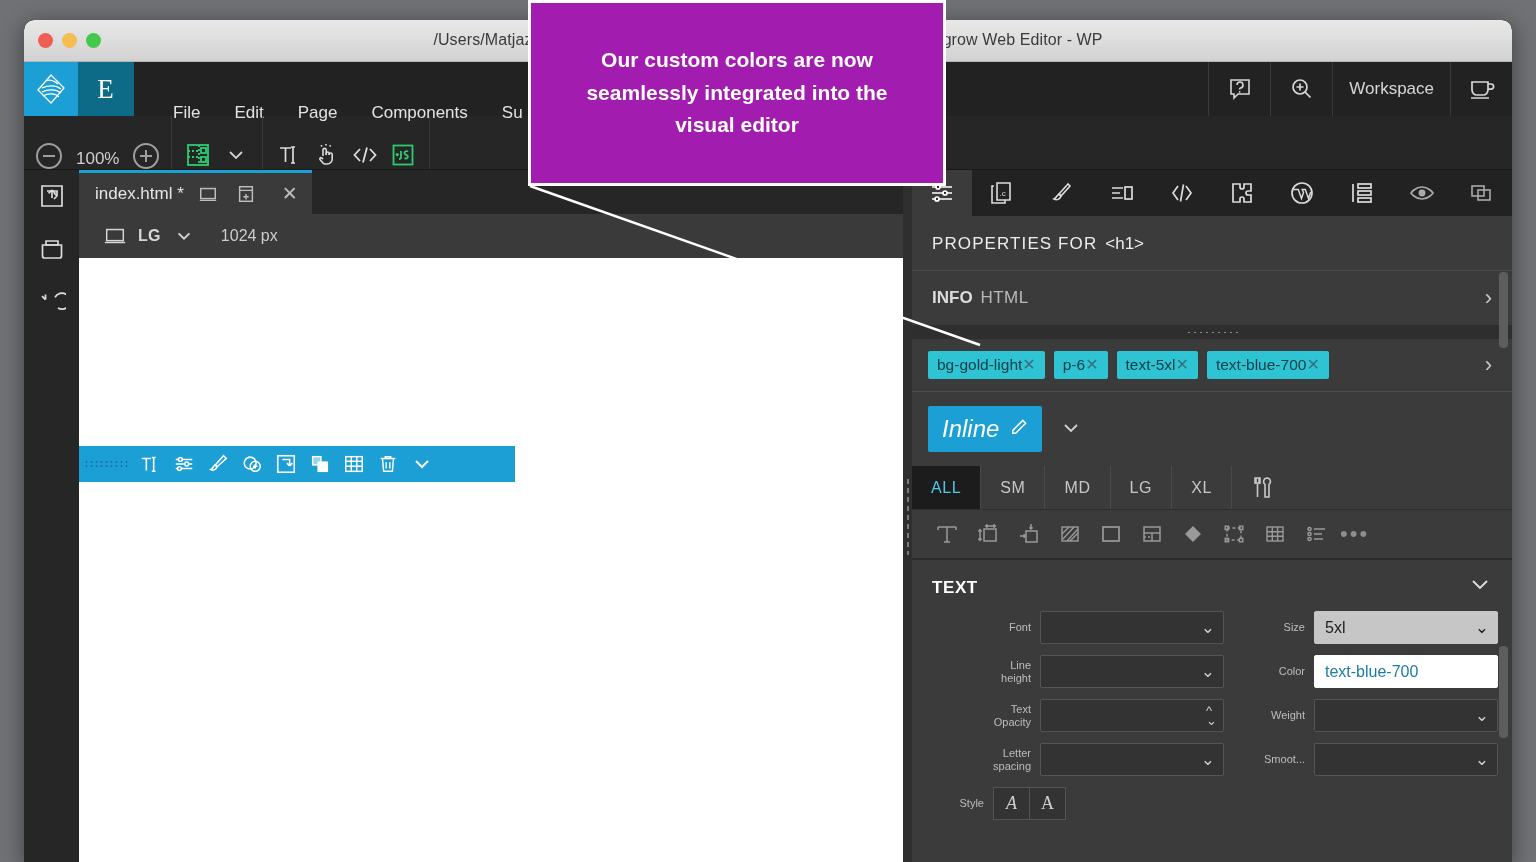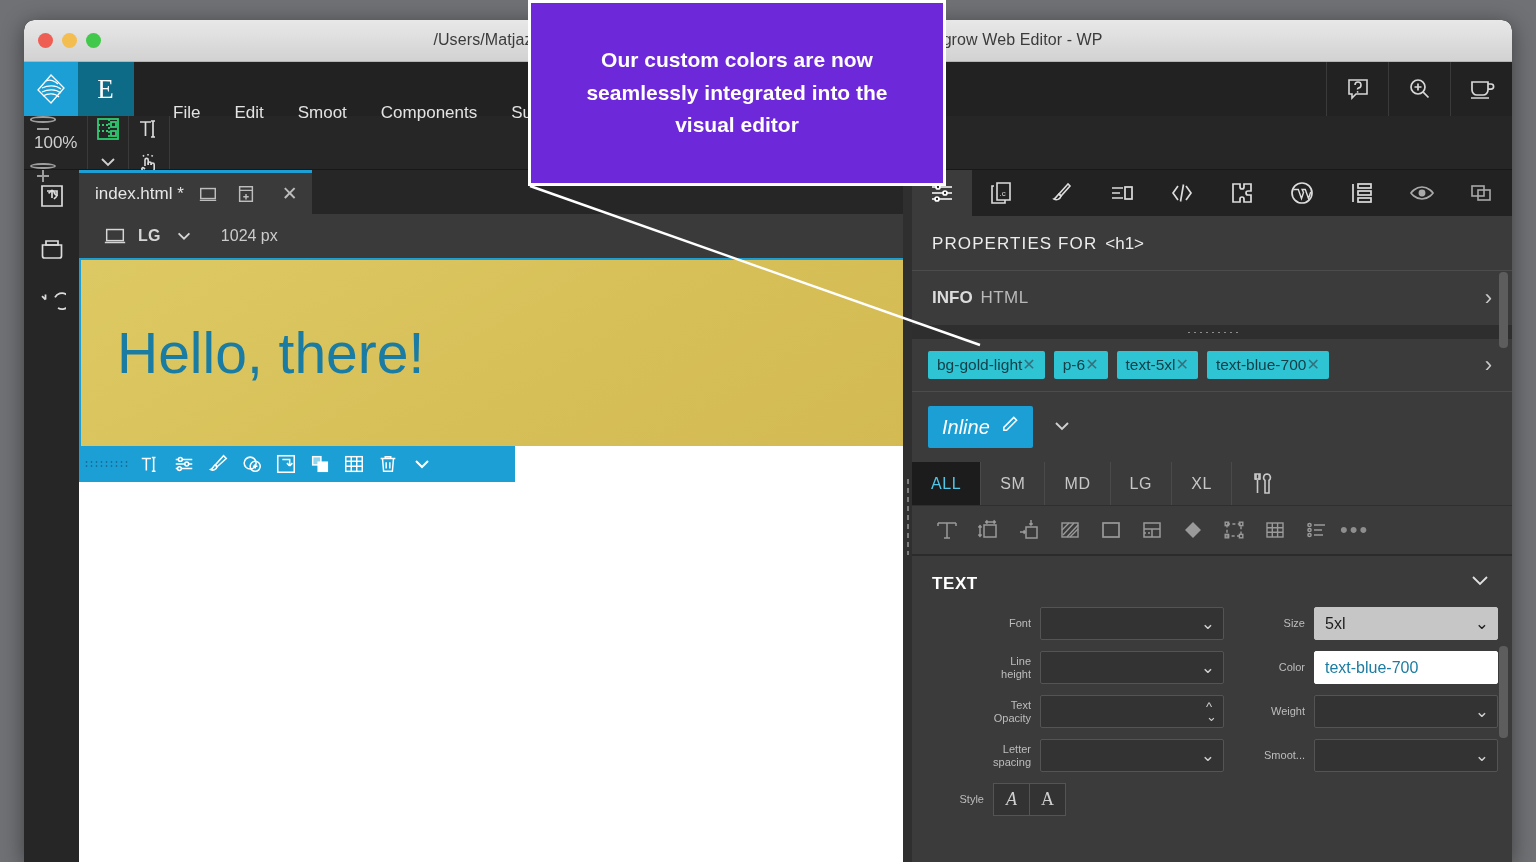--- a/index.html
+++ b/index.html
@@ -64,24 +64,23 @@
     border-left: 1px solid #3a3a3a;
     color: #d7d7d7; font-size: 17px;
   }
 
   
   .toolbar {
     display: flex; align-items: center; height: 54px;
     background: #262626; border-bottom: 1px solid #181818;
   }
   .tb-group {
-    display: flex; align-items: flex-start; height: 100%;
-    padding: 0 6px; border-right: 1px solid #3a3a3a;
+    display: flex; align-items: flex-end; height: 100%;
+    padding: 0 12px; border-right: 1px solid #3a3a3a;
     gap: 10px;
-    flex-direction: column;
   }
   .zoomtxt { color: #cfcfcf; font-size: 17px; padding: 0 4px; }
   .circ-btn {
     width: 26px; height: 26px; border-radius: 50%;
     border: 2px solid #9e9e9e; position: relative;
   }
   .circ-btn::before {
     content: ""; position: absolute; left: 5px; top: 10px;
     width: 12px; height: 2px; background: #9e9e9e;
   }
@@ -201,21 +200,21 @@
     background: #2ec4d4; color: #134049; font-size: 15.5px;
     padding: 4px 9px 5px 9px; display: flex; align-items: center; gap: 0;
     border-radius: 2px; white-space: nowrap;
   }
   .chip .x { color: #35707b; font-size: 16px; }
   .chips-row .chev-r { margin-left: auto; padding-right: 6px; }
 
   .inline-row { display: flex; align-items: center; gap: 18px; padding: 14px 16px 14px 16px; }
   .inline-btn {
     background: #1b9fd4; color: #ffffff; font-style: italic;
-    font-size: 20px; padding: 9px 14px; display: flex; align-items: center; gap: 10px;
+    font-size: 24px; padding: 9px 14px; display: flex; align-items: center; gap: 10px;
     border-radius: 2px;
   }
   .chev-d { color: #d0d0d0; font-size: 19px; line-height: 1; }
 
   .bp-tabs { display: flex; align-items: stretch; height: 44px; border-bottom: 1px solid #2f2f2f; }
   .bp-tab {
     display: flex; align-items: center; justify-content: center;
     padding: 0 19px; font-size: 16px; color: #c7c7c7;
     border-right: 1px solid #4a4a4a; letter-spacing: .6px;
   }
@@ -272,21 +271,21 @@
 
   
   .sb {
     position: absolute; right: 4px; width: 9px; background: #5d5d5d; border-radius: 4px;
   }
 
   
   .callout {
     position: absolute; left: 528px; top: 0px;
     width: 418px; height: 186px;
-    background: #6d28d9; border: 3px solid #ffffff;
+    background: #a21caf; border: 3px solid #ffffff;
     display: flex; align-items: center; justify-content: center;
     padding: 14px 28px;
     z-index: 50;
   }
   .callout p {
     color: #ffffff; font-size: 21px; font-weight: bold; text-align: center;
     line-height: 1.55;
   }
   .leader { position: absolute; left: 0; top: 0; width: 1536px; height: 862px; z-index: 49; pointer-events: none; }
 </style>
@@ -319,38 +318,39 @@
           <path d="M9 24 C14 21 21 21 25 25"></path>
           <path d="M12 9 C16 7 21 9 24 12"></path>
         </svg>
       </div>
       <div class="brand-e">
         <span>E</span>
       </div>
       <div class="menu-items">
         <div class="menu-item">File</div>
         <div class="menu-item">Edit</div>
-        <div class="menu-item">Smoot</div>
+        <div class="menu-item">Page</div>
         <div class="menu-item">Components</div>
         <div class="menu-item">Su</div>
       </div>
       <div class="menu-right">
         <div class="mr">
           <svg width="26" height="26" viewBox="0 0 26 26" fill="none" stroke="#d7d7d7" stroke-width="1.6">
             <path d="M4 4h18v14H11l-4 4v-4H4z"></path>
             <path d="M10 9a3 3 0 1 1 3.4 3c-.6.3-.9.8-.9 1.6" stroke-width="1.6"></path>
             <circle cx="12.6" cy="15.9" r=".9" fill="#d7d7d7" stroke="none"></circle>
           </svg>
         </div>
         <div class="mr">
           <svg width="26" height="26" viewBox="0 0 26 26" fill="none" stroke="#d7d7d7" stroke-width="1.7">
             <circle cx="11" cy="11" r="7"></circle>
             <path d="M11 7.5v7M7.5 11h7M16.2 16.2l5.3 5.3"></path>
           </svg>
         </div>
+        <div class="mr">Workspace</div>
         <div class="mr">
           <svg width="28" height="26" viewBox="0 0 28 26" fill="none" stroke="#d7d7d7" stroke-width="1.7">
             <path d="M4 6h16v8a5 5 0 0 1-5 5H9a5 5 0 0 1-5-5z"></path>
             <path d="M20 8h3a2.6 2.6 0 0 1 0 5.2h-3"></path>
             <path d="M3 22h18"></path>
           </svg>
         </div>
       </div>
     </div>
 
@@ -462,23 +462,20 @@
           <span class="bp-name">LG</span>
           <span class="ic">
             <svg width="18" height="18" viewBox="0 0 20 20" fill="none" stroke="#d6d6d6" stroke-width="2">
               <path d="M4 7l6 6 6-6"></path>
             </svg>
           </span>
           <span class="bp-px">1024 px</span>
         </div>
 
         <div class="canvas">
-          <div class="hero">
-            <h1>Hello, there!</h1>
-          </div>
           <div class="float-toolbar">
             <div class="grip">
                 <div class="grip-dots"></div>
               </div>
             <span class="ft-ic">
               <svg width="22" height="22" viewBox="0 0 24 24" fill="none" stroke="#fff" stroke-width="1.7">
                 <path d="M3 6h10M8 6v13"></path>
                   <path d="M16 5v15M14 5h4M14 20h4"></path>
               </svg>
             </span>

